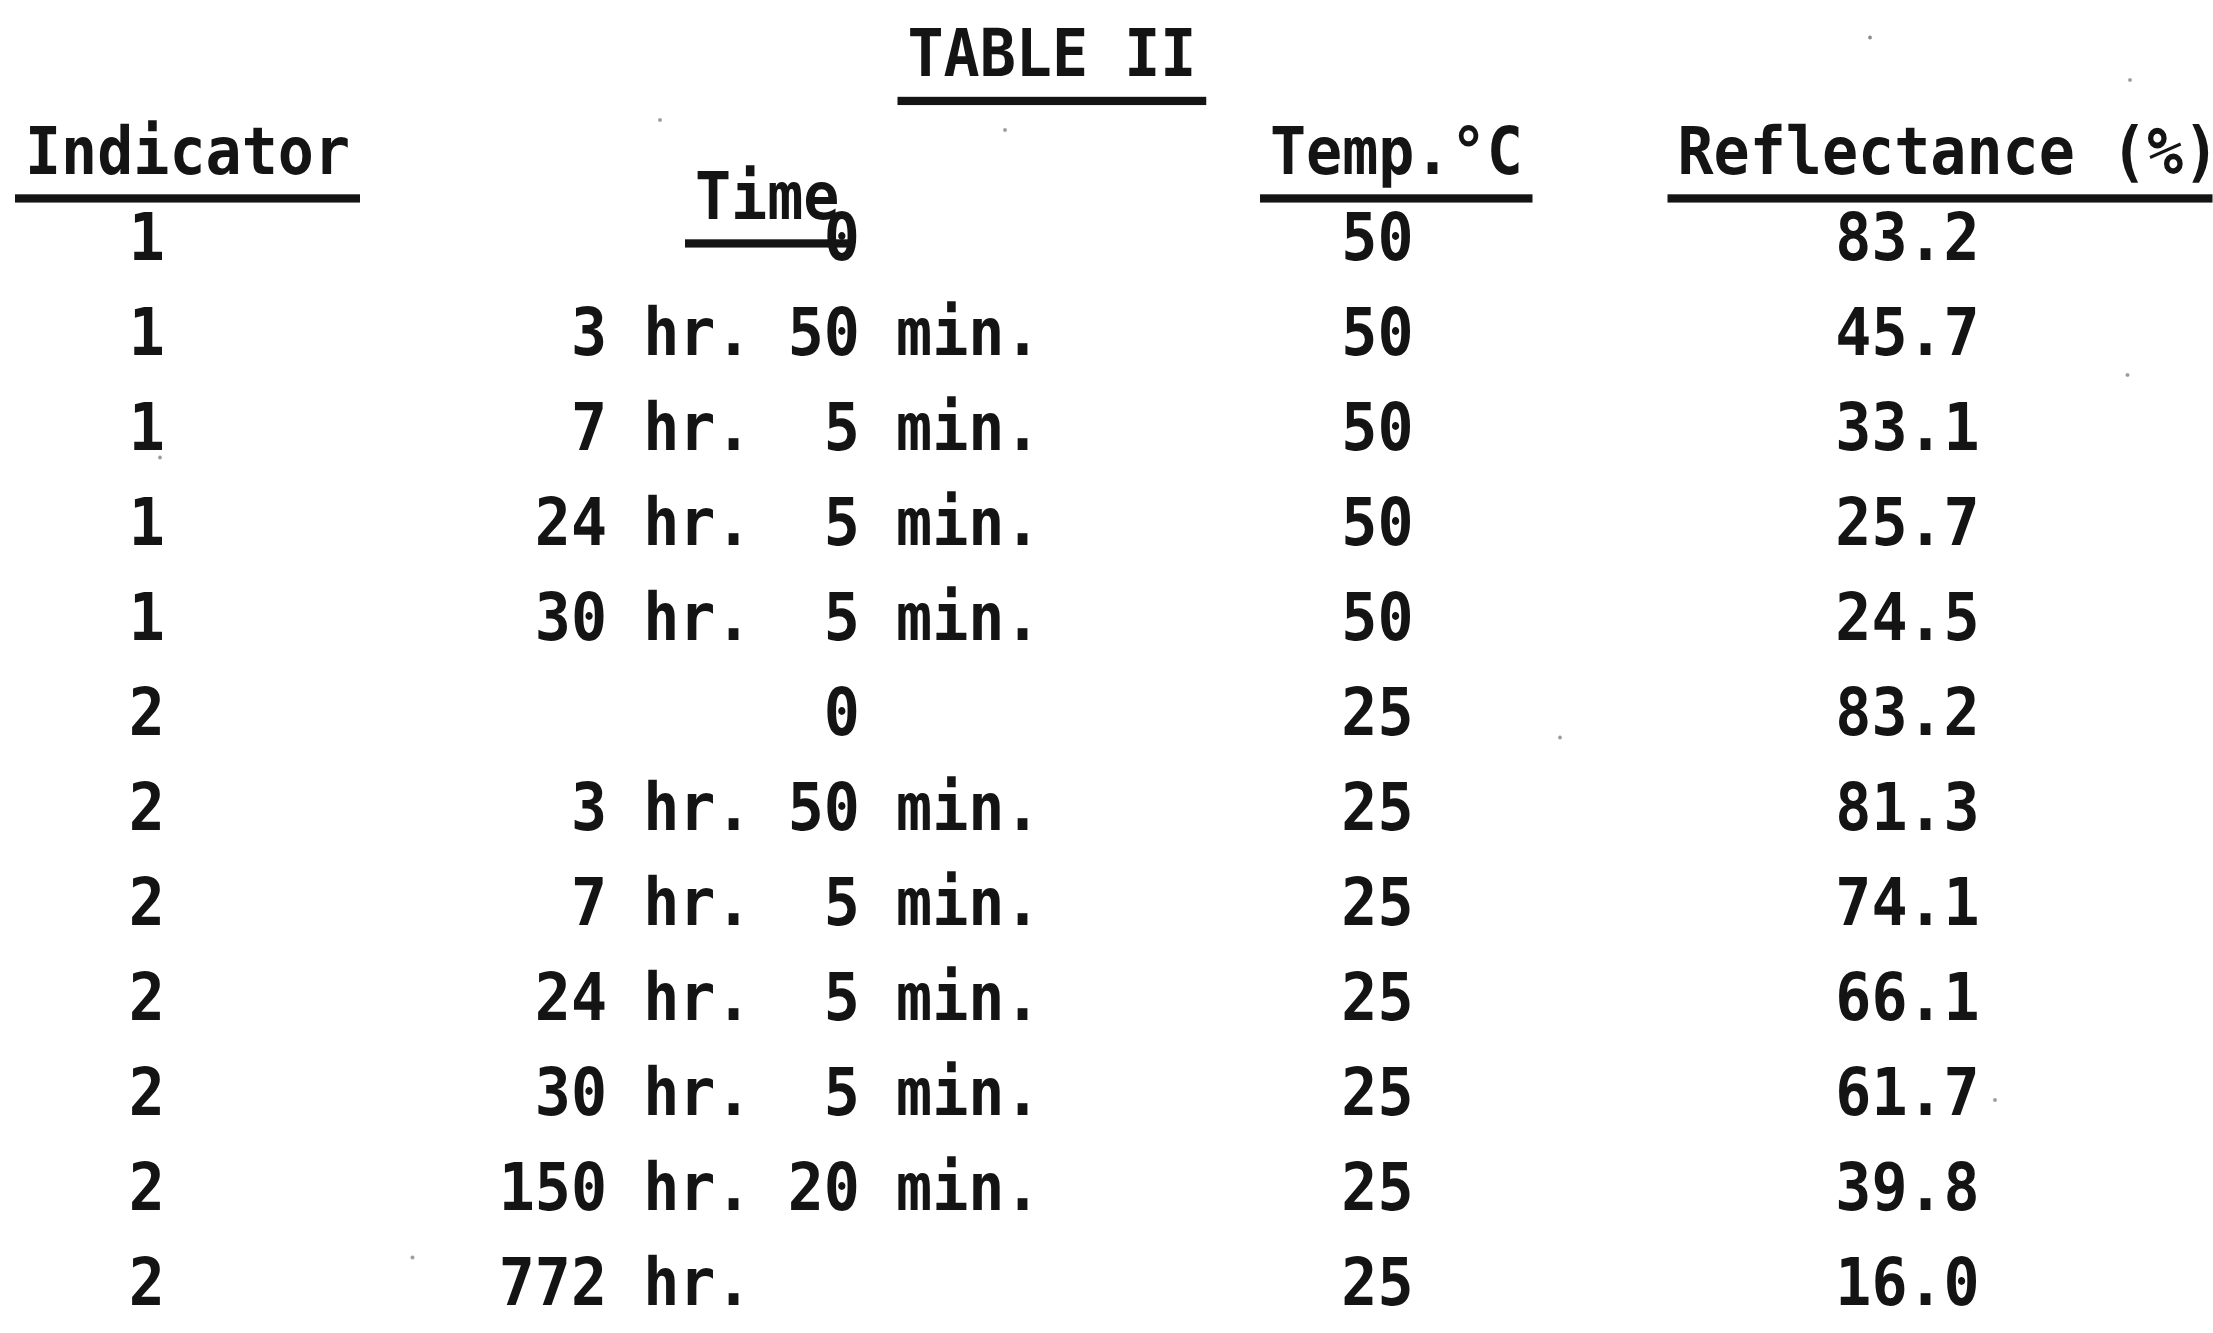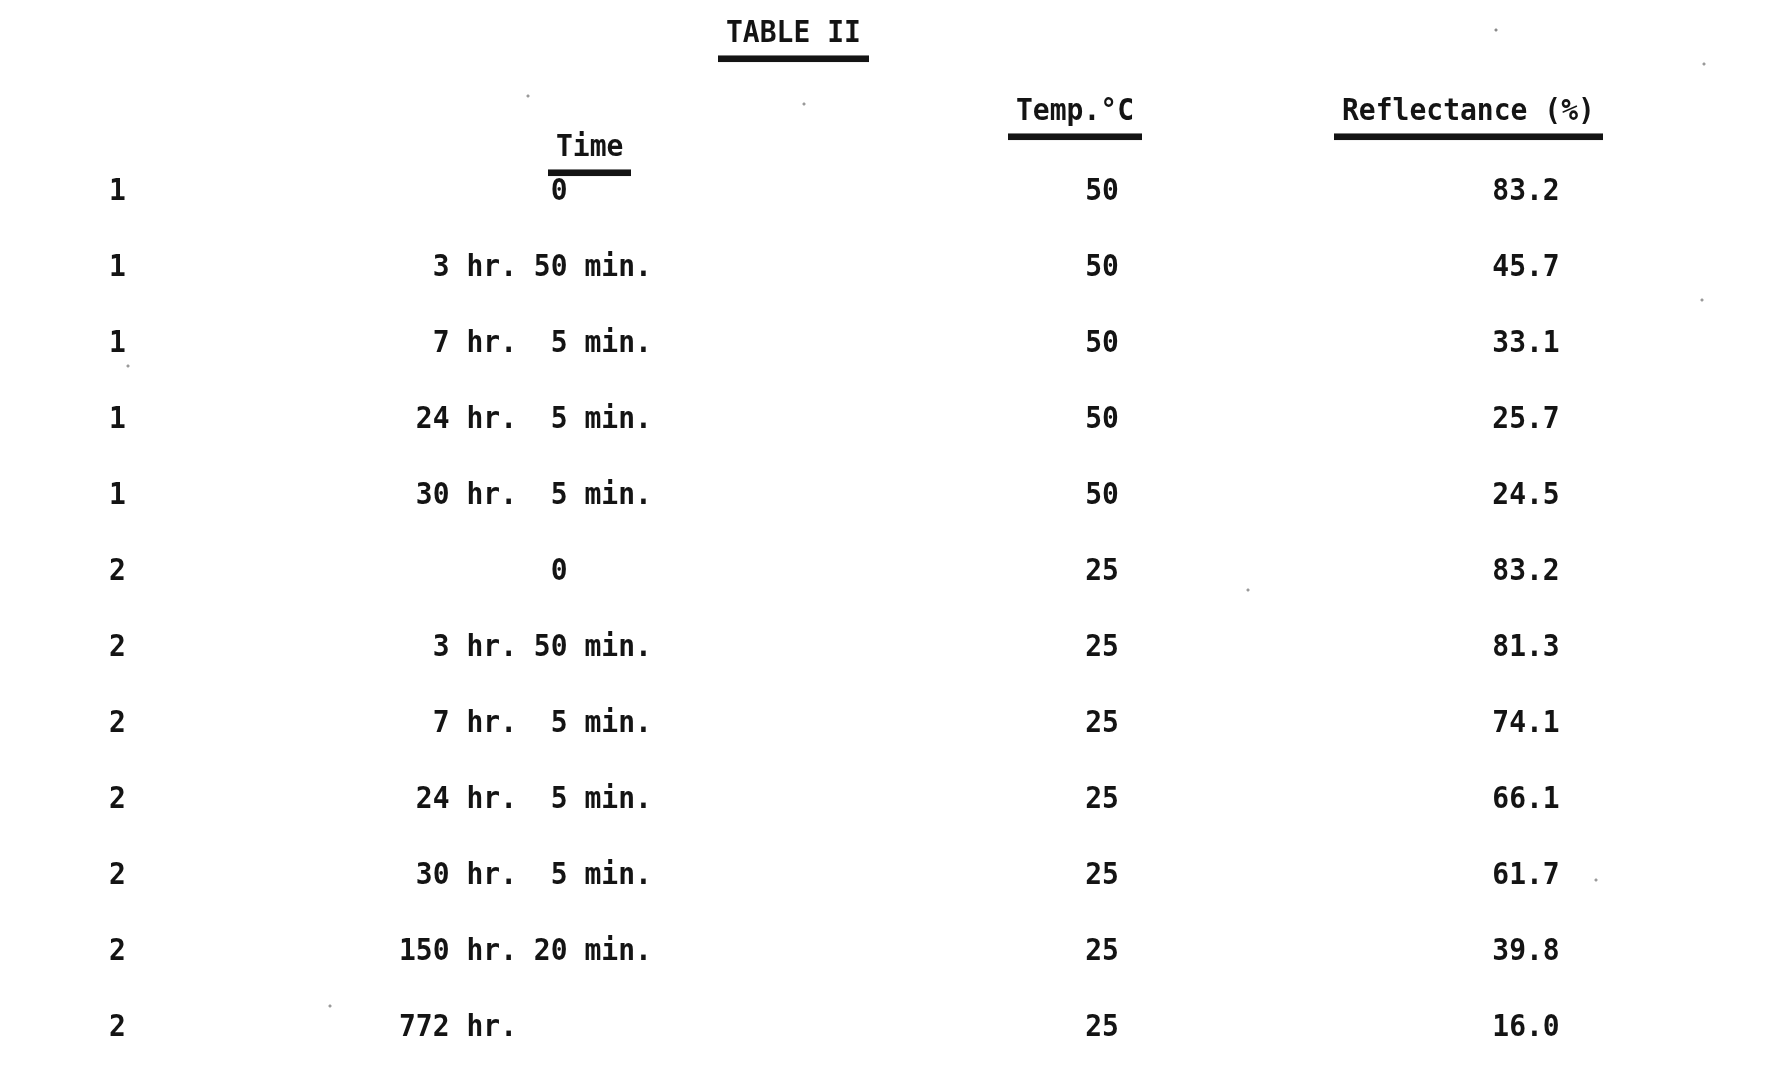--- a/index.html
+++ b/index.html
@@ -23,21 +23,21 @@
       radial-gradient(circle 2px at 128px 366px, #9a9a9a 0 1px, transparent 2px),
       radial-gradient(circle 2px at 1248px 590px,#9a9a9a 0 1px, transparent 2px),
       radial-gradient(circle 2px at 1596px 880px,#9a9a9a 0 1px, transparent 2px),
       radial-gradient(circle 2px at 330px 1006px,#9a9a9a 0 1px, transparent 2px),
       radial-gradient(circle 2px at 1702px 300px,#9a9a9a 0 1px, transparent 2px);
   }
   .page {
     position: relative;
     width: 1770px;
     height: 1066px;
-    font-size: 28px;
+    font-size: 48px;
     transform-origin: top left;
   }
   .tw {                    
     display: inline-block;
     transform: scaleY(1.10);
     transform-origin: center;
     white-space: pre;
     letter-spacing: 0;
     line-height: 1;
   }
@@ -68,20 +68,21 @@
 </head>
 <body>
 
 <div class="page">
 
   <div class="title">
     <span class="tw underlined">TABLE II</span>
   </div>
 
   <div class="hdr-row">
+    <span class="hdr hdr-ind"><span class="tw underlined">Indicator</span></span>
     <span class="hdr hdr-time"><span class="tw underlined">Time</span></span>
     <span class="hdr hdr-temp"><span class="tw underlined">Temp.°C</span></span>
     <span class="hdr hdr-refl"><span class="tw underlined">Reflectance (%)</span></span>
   </div>
 
   <div class="row" style="top:152px">
     <span class="cell c-ind">1</span>
     <span class="cell c-time">         0     </span>
     <span class="cell c-temp">50</span>
     <span class="cell c-refl">83.2</span>

